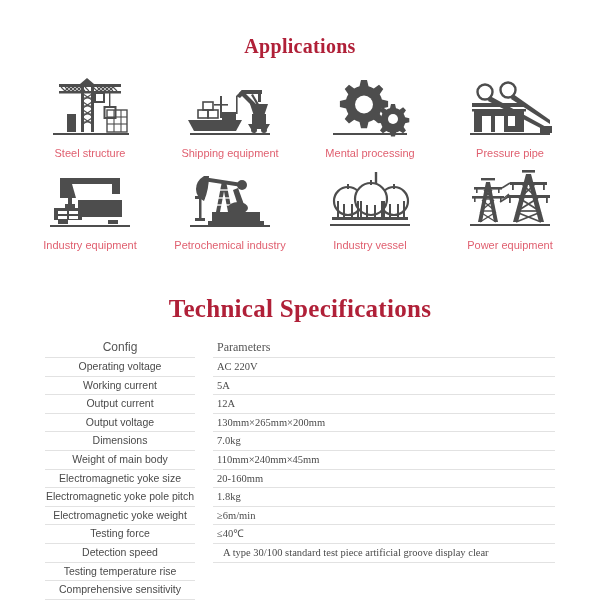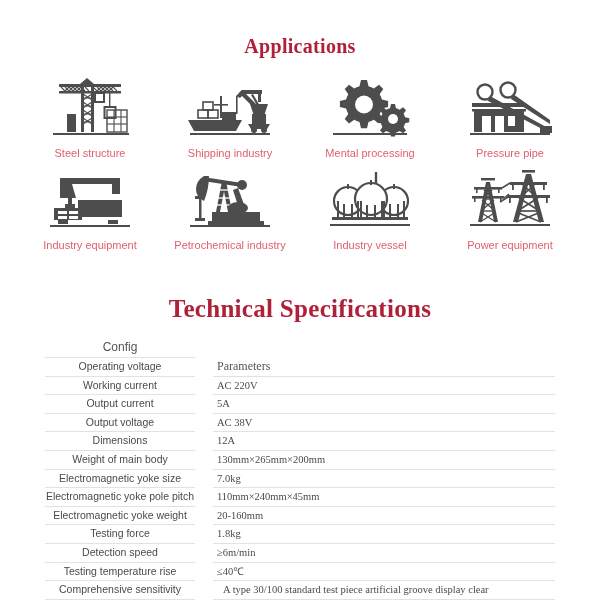--- a/index.html
+++ b/index.html
@@ -63,21 +63,21 @@
     text-align: center;
     line-height: 14px;
     white-space: nowrap;
   }
 
   
   .spec-wrap {
     width: 510px;
     margin: 16px auto 0 auto;
     display: flex;
-    align-items: flex-end;
+    align-items: flex-start;
   }
   .spec-col-config {
     width: 150px;
     flex: 0 0 150px;
   }
   .spec-gap {
     width: 18px;
     flex: 0 0 18px;
   }
   .spec-col-params {
@@ -218,21 +218,21 @@
           <rect x="19" y="26" width="10" height="8" fill="none" stroke="#4d4d4d" stroke-width="1.6"></rect>
 
           <rect x="38" y="36" width="14" height="8"></rect>
 
           <path d="M4 44 L58 44 L52 55 L10 55 Z"></path>
 
           <rect x="6" y="57" width="80" height="2"></rect>
         </g>
       </svg>
     </div>
-    <div class="app-label">Shipping industry</div>
+    <div class="app-label">Shipping equipment</div>
   </div>
 
   <div class="app-cell">
     <div class="app-icon">
       <svg width="86" height="62" viewBox="0 0 86 62">
         <g fill="#4d4d4d">
 
           <path d="M34 4 l6 0 l1.5 6.2 a19 19 0 0 1 5.3 2.2 l5.2 -3.6 l4.3 4.3 l-3.6 5.2
                    a19 19 0 0 1 2.2 5.3 l6.2 1.5 l0 6 l-6.2 1.5 a19 19 0 0 1 -2.2 5.3
                    l3.6 5.2 l-4.3 4.3 l-5.2 -3.6 a19 19 0 0 1 -5.3 2.2 l-1.5 6.2 l-6 0
@@ -484,21 +484,20 @@
     <div class="spec-cell">Testing temperature rise</div>
     <div class="spec-cell">Comprehensive sensitivity</div>
   </div>
 
   <div class="spec-gap"></div>
 
   <div class="spec-col-params">
     <div class="spec-cell head">Parameters</div>
     <div class="spec-cell">AC 220V</div>
     <div class="spec-cell">5A</div>
-    <div class="spec-cell">AC 38V</div>
     <div class="spec-cell">12A</div>
     <div class="spec-cell">130mm×265mm×200mm</div>
     <div class="spec-cell">7.0kg</div>
     <div class="spec-cell">110mm×240mm×45mm</div>
     <div class="spec-cell">20-160mm</div>
     <div class="spec-cell">1.8kg</div>
     <div class="spec-cell">≥6m/min</div>
     <div class="spec-cell">≤40℃</div>
     <div class="spec-cell wide">A type 30/100 standard test piece artificial groove display clear</div>
   </div>

